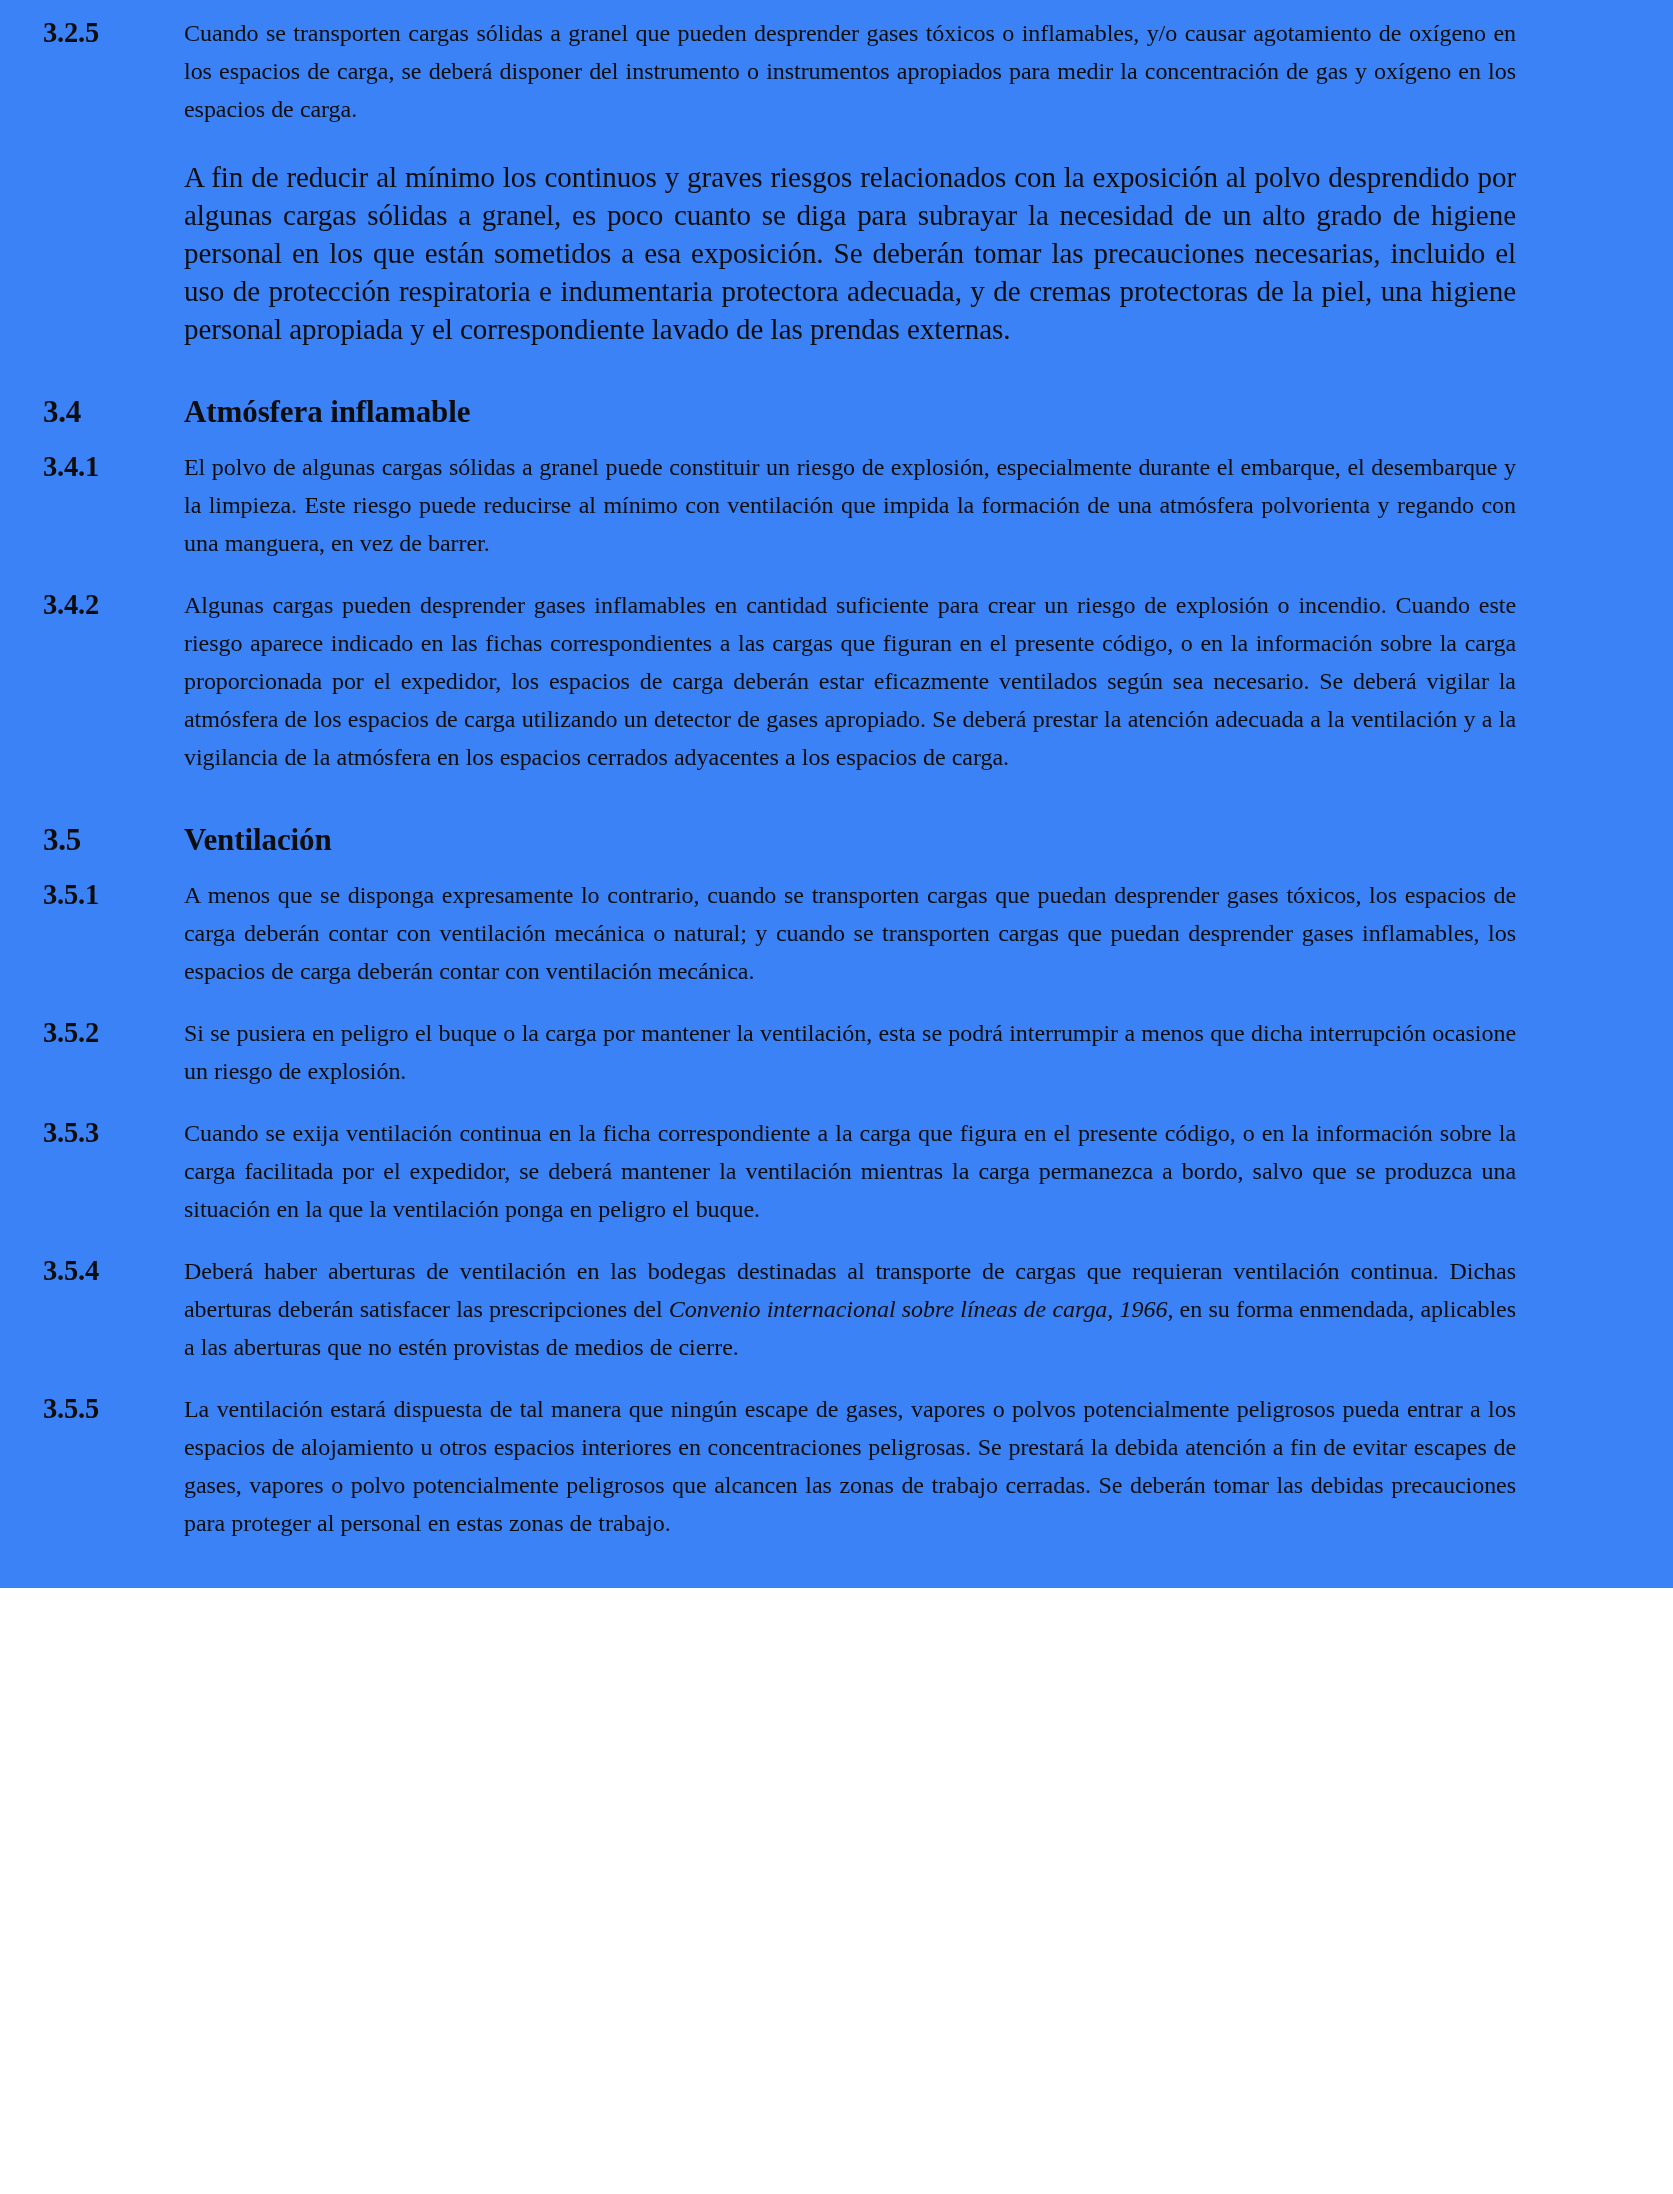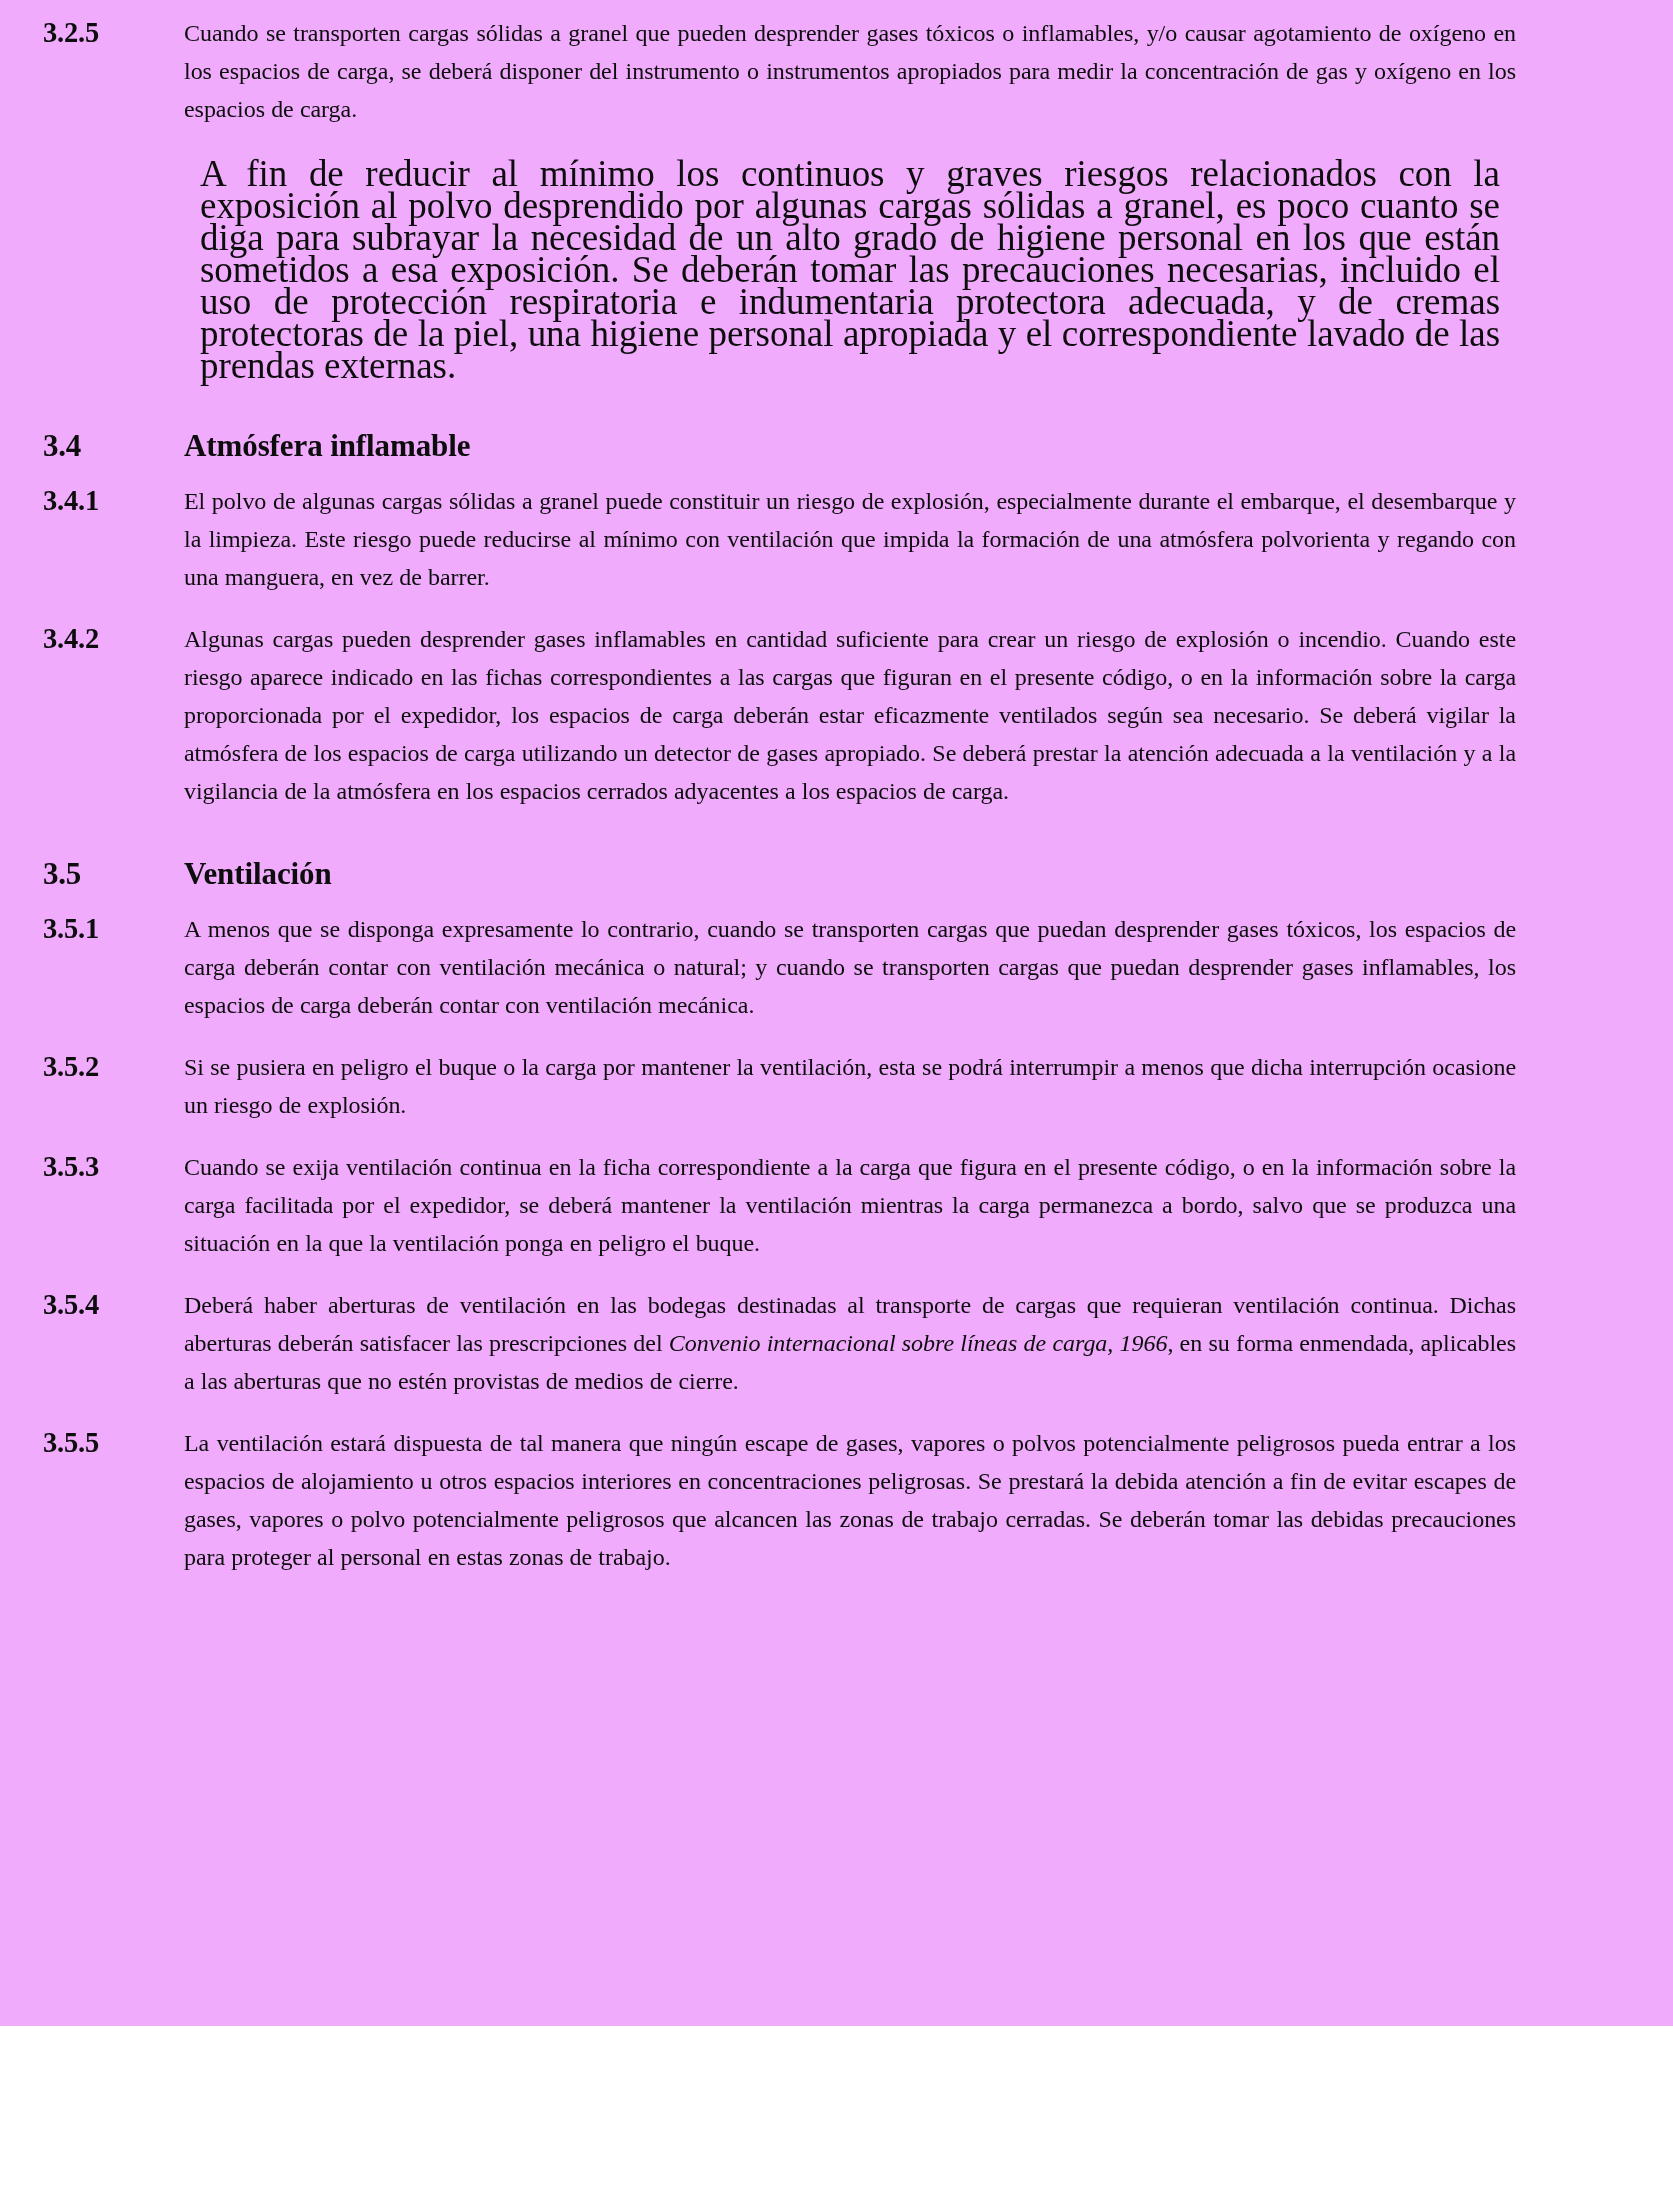--- a/index.html
+++ b/index.html
@@ -11,22 +11,22 @@
     width: 1673px;
     height: 2194px;
     font-family: "Liberation Serif", "DejaVu Serif", serif;
     color: #0d0d0d;
     -webkit-font-smoothing: antialiased;
   }
 
   .page {
     position: relative;
     width: 1673px;
-    height: 2026px;
-    background: #f0abfc;
+    height: 1588px;
+    background: #3b82f6;
     box-sizing: border-box;
     padding: 14.2px 157px 0 43px;   
   }
 
   
   .clause {
     position: relative;
     padding-left: 141px;          
     margin: 0 0 24px 0;
   }
@@ -70,25 +70,25 @@
   .section-head .title {
     font-weight: bold;
     font-size: 31px;
     line-height: 41px;
     letter-spacing: -0.1px;
   }
 
   
   .plain-para {
     padding-left: 141px;
-    font-size: 37px;
-    line-height: 32px;
+    font-size: 29px;
+    line-height: 38px;
     text-align: justify;
     letter-spacing: -0.04px;
-    margin: 16px;
+    margin: 0;
   }
 
   
   .gap-sec-before { margin-top: 43px; }   
   .gap-sec-after  { margin-top: 30px; }   
   .gap-sec-after-tight { margin-top: 16px; }
   .gap-clause { margin-top: 24px; }
 
   .it { font-style: italic; }
 </style>

